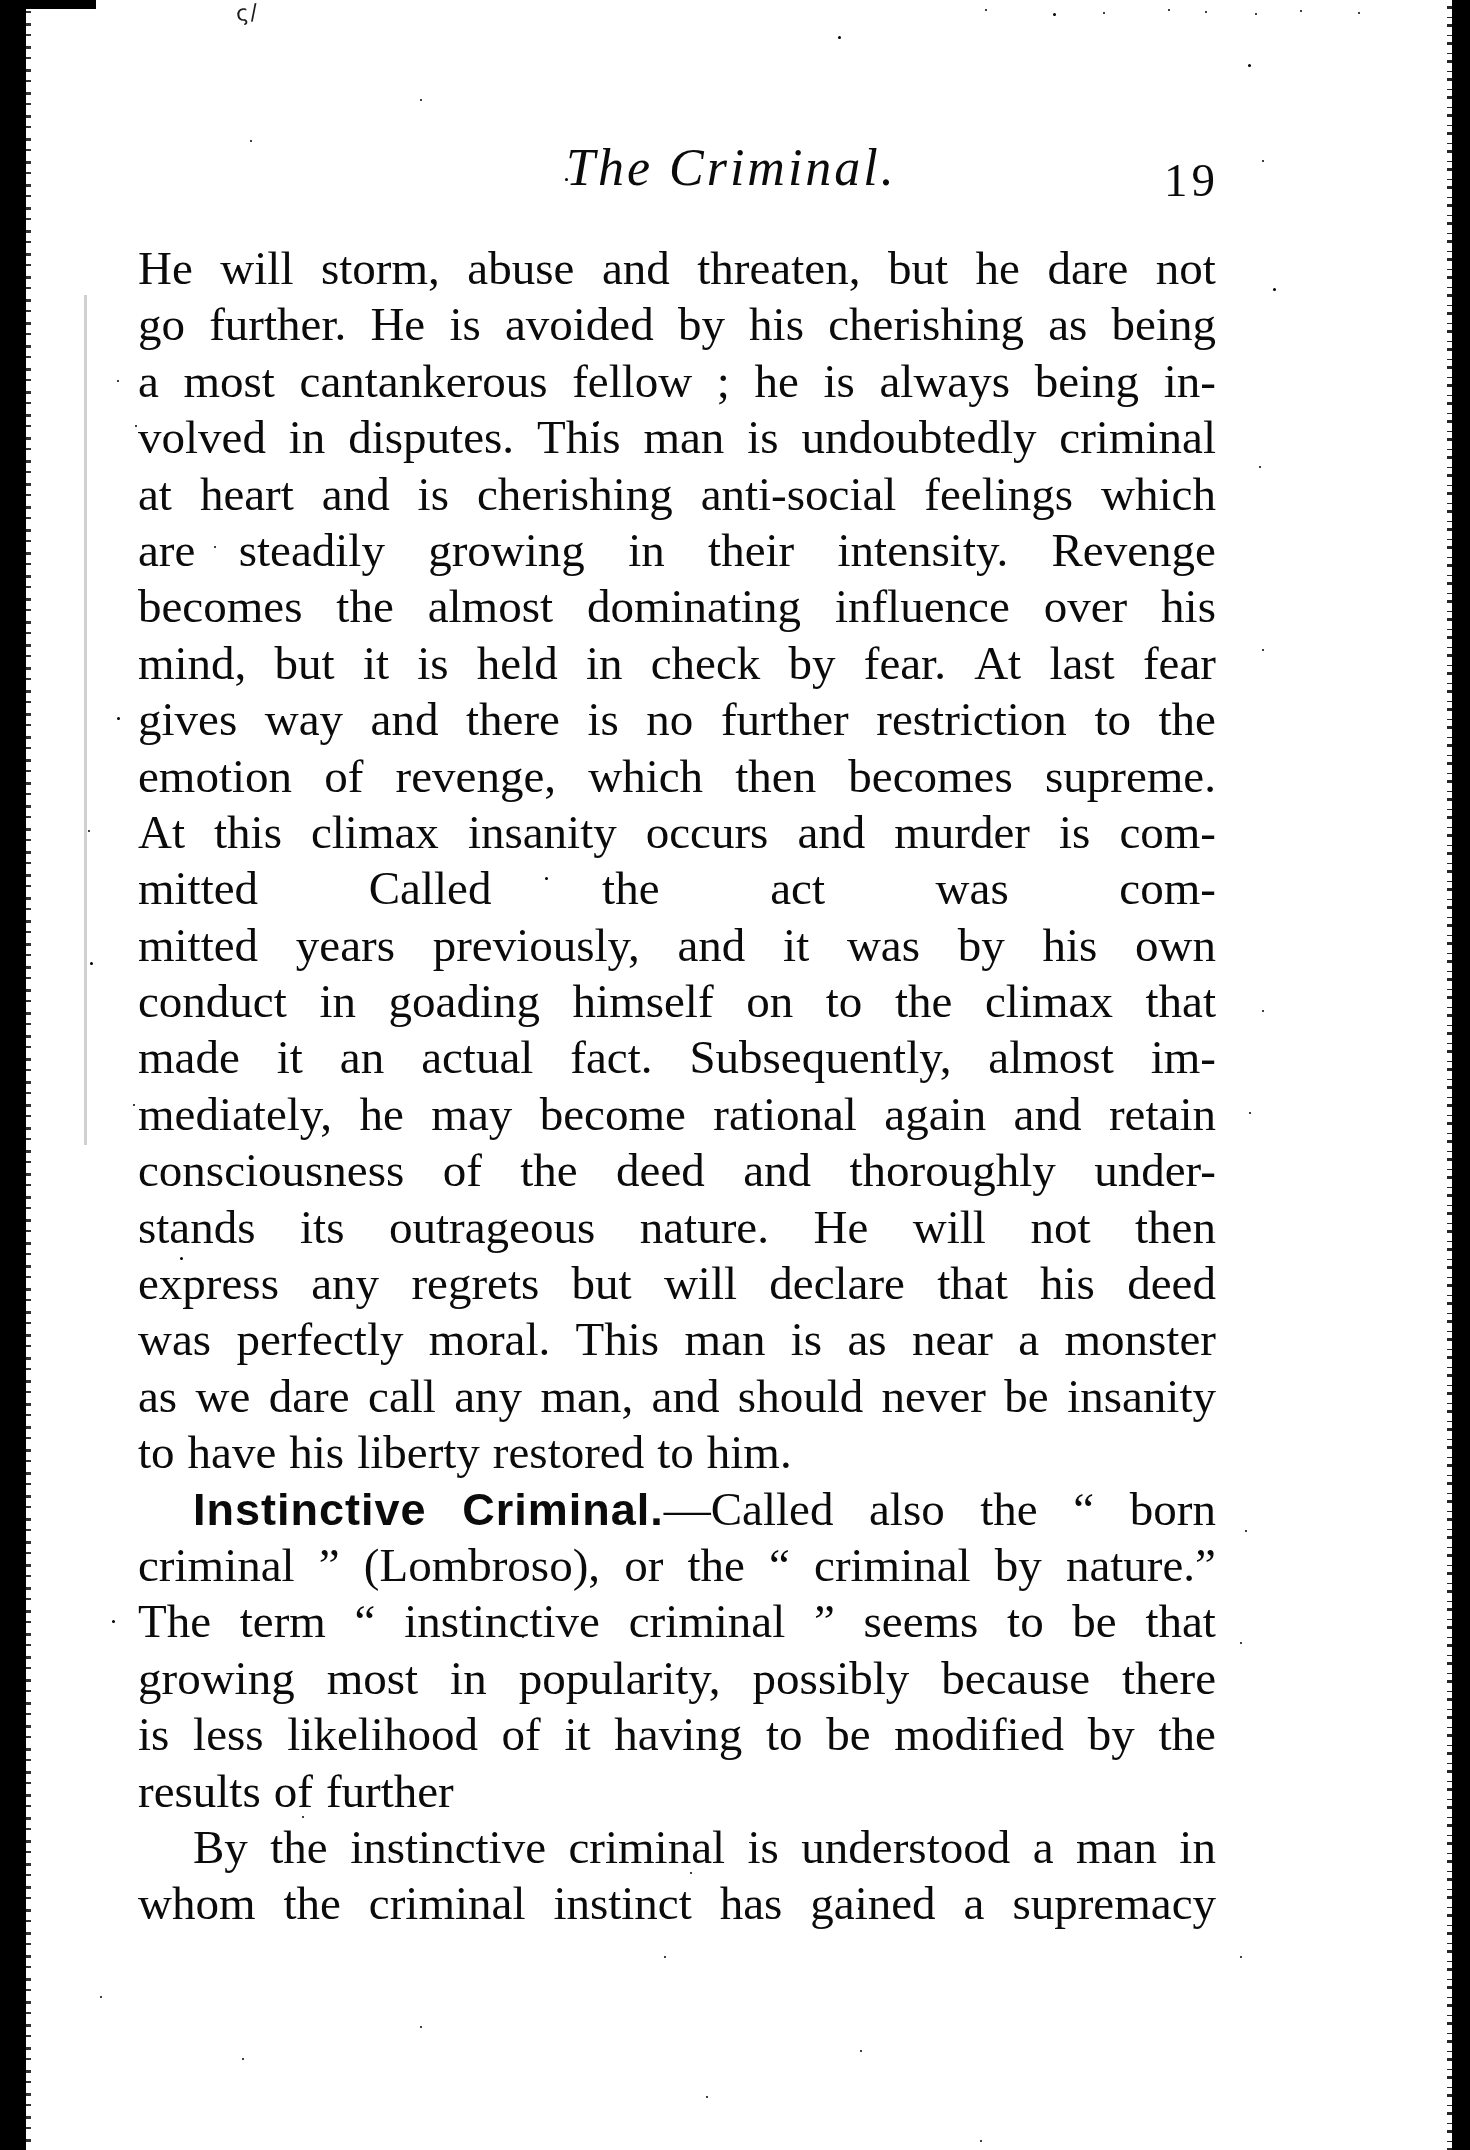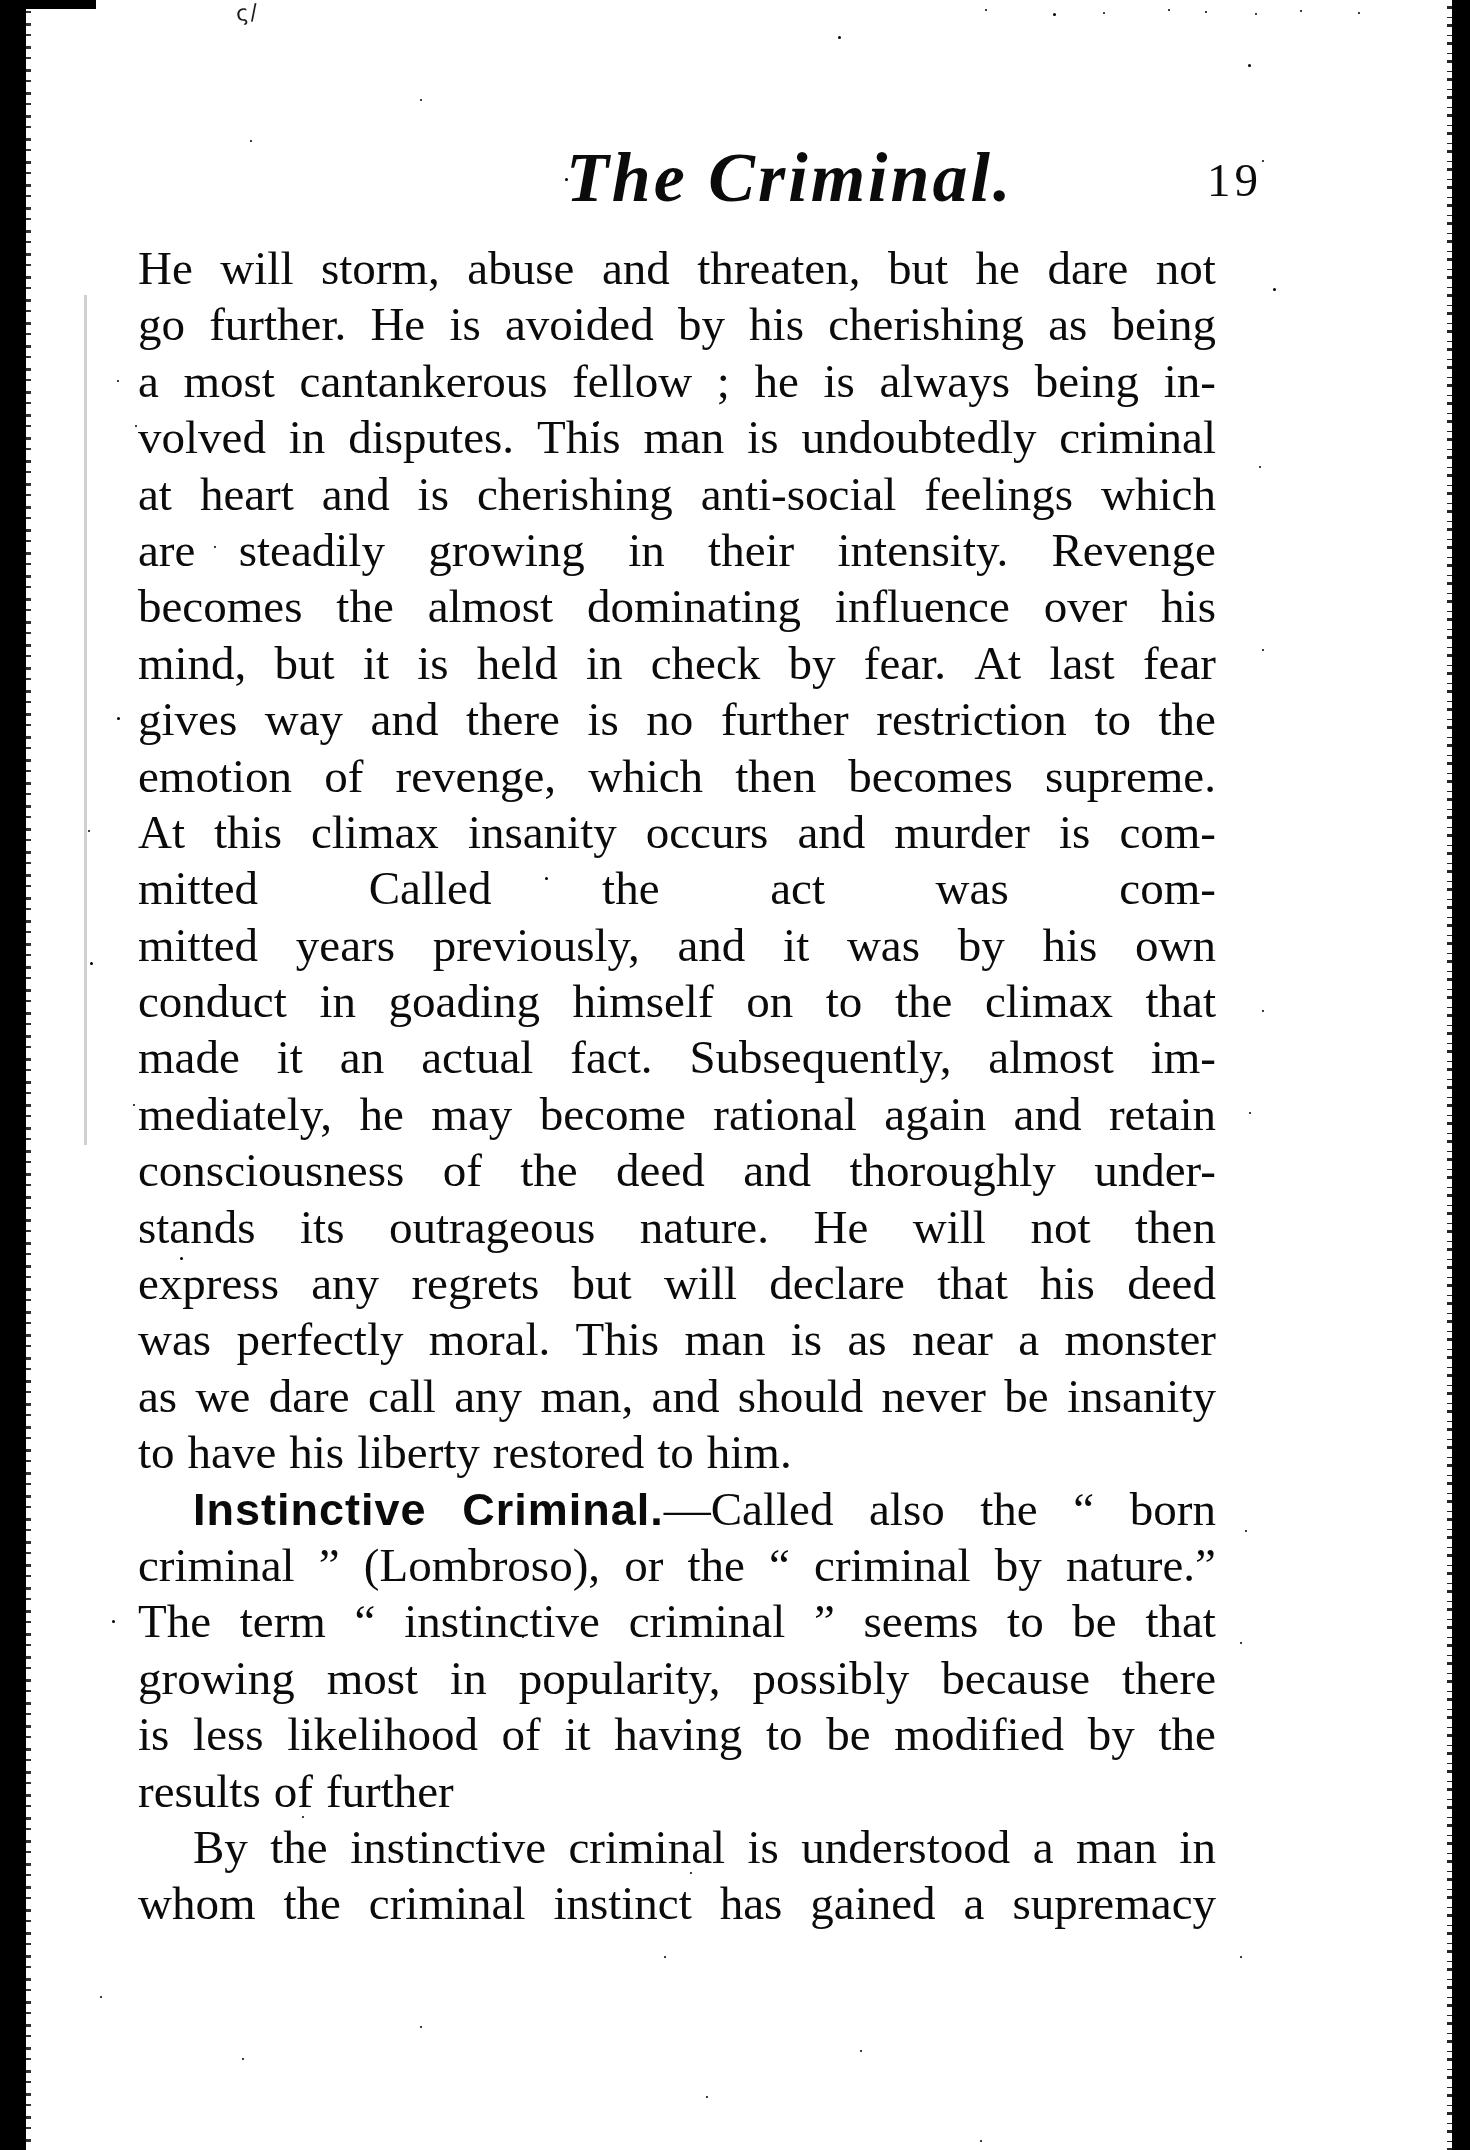--- a/index.html
+++ b/index.html
@@ -31,25 +31,25 @@
   }
   .topline{position:absolute;left:0;top:0;width:96px;height:9px;background:#000;}
   .gray-streak{position:absolute;left:84px;top:295px;width:3px;height:850px;background:rgba(110,110,110,.32);}
   .pencil-mark{
     position:absolute;left:236px;top:0px;
     font-family:"DejaVu Sans",sans-serif;font-size:22px;color:#1c1c1c;
     transform:rotate(-6deg);letter-spacing:1px;
   }
   .running-head{
     position:absolute;top:138px;left:566px;
-    font-style:italic;font-size:70px;letter-spacing:3px;white-space:nowrap;font-weight:bold;
+    font-style:italic;font-size:52px;letter-spacing:3px;white-space:nowrap;
   }
   .page-number{
     position:absolute;top:153px;left:1164px;
-    font-size:47px;letter-spacing:4px;margin-left:43px;
+    font-size:47px;letter-spacing:4px;
   }
   .body{
     position:absolute;left:138px;top:240px;width:1078px;
     font-size:47px;line-height:56.4px;
   }
   .line{
     display:flex;justify-content:space-between;align-items:baseline;
     height:56.4px;white-space:nowrap;
   }
   .line.no-just{justify-content:flex-start;gap:13px;}

